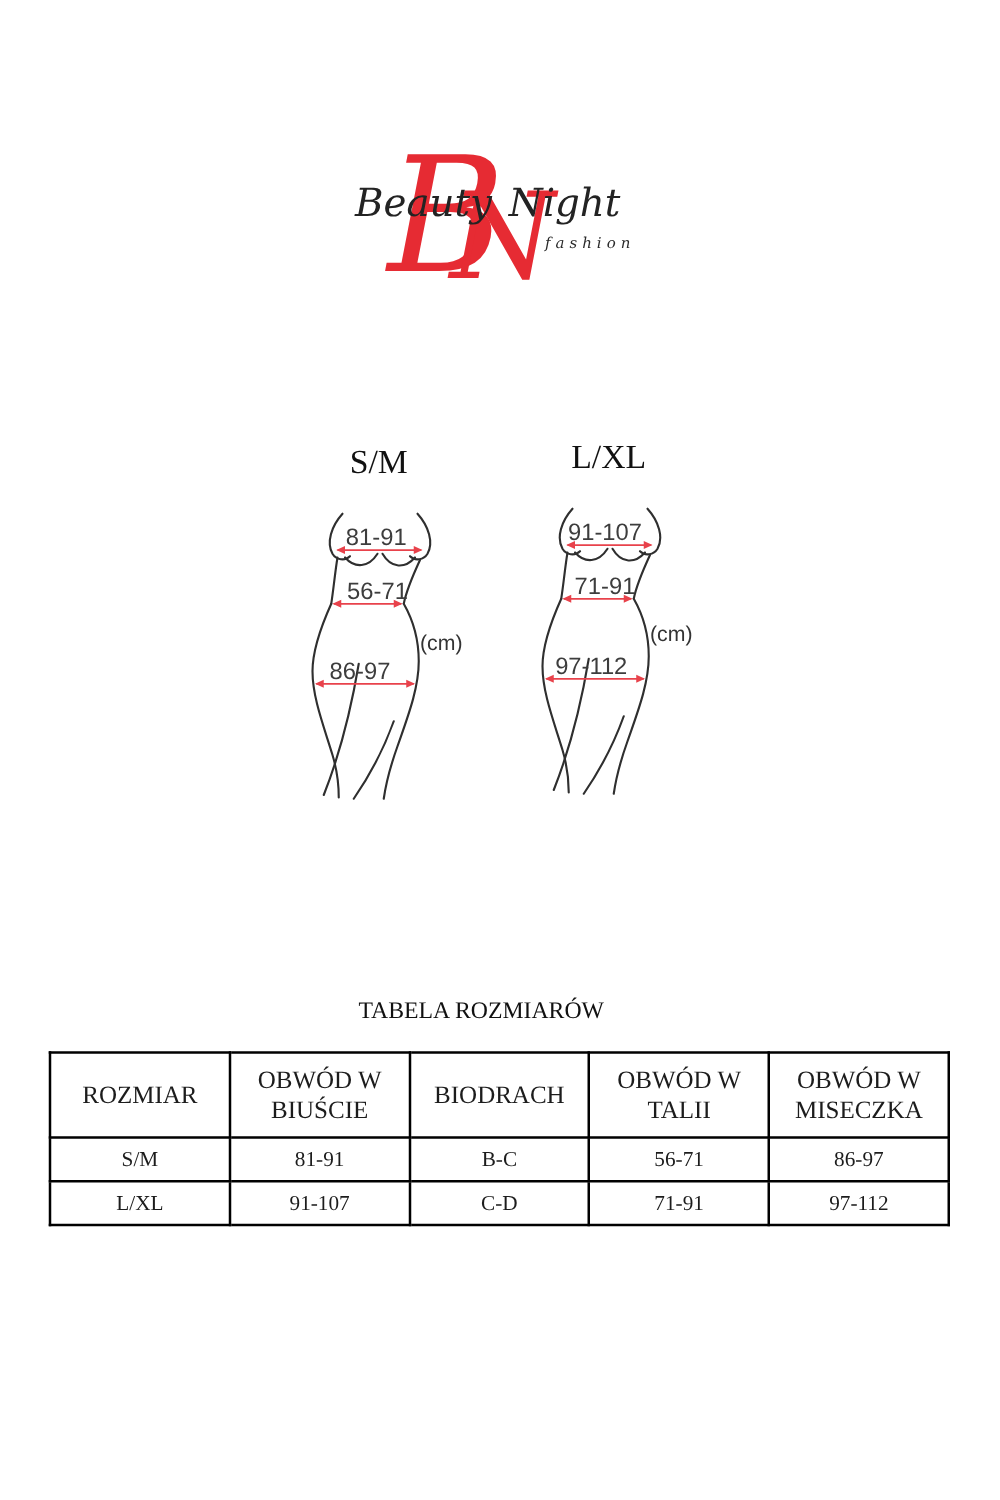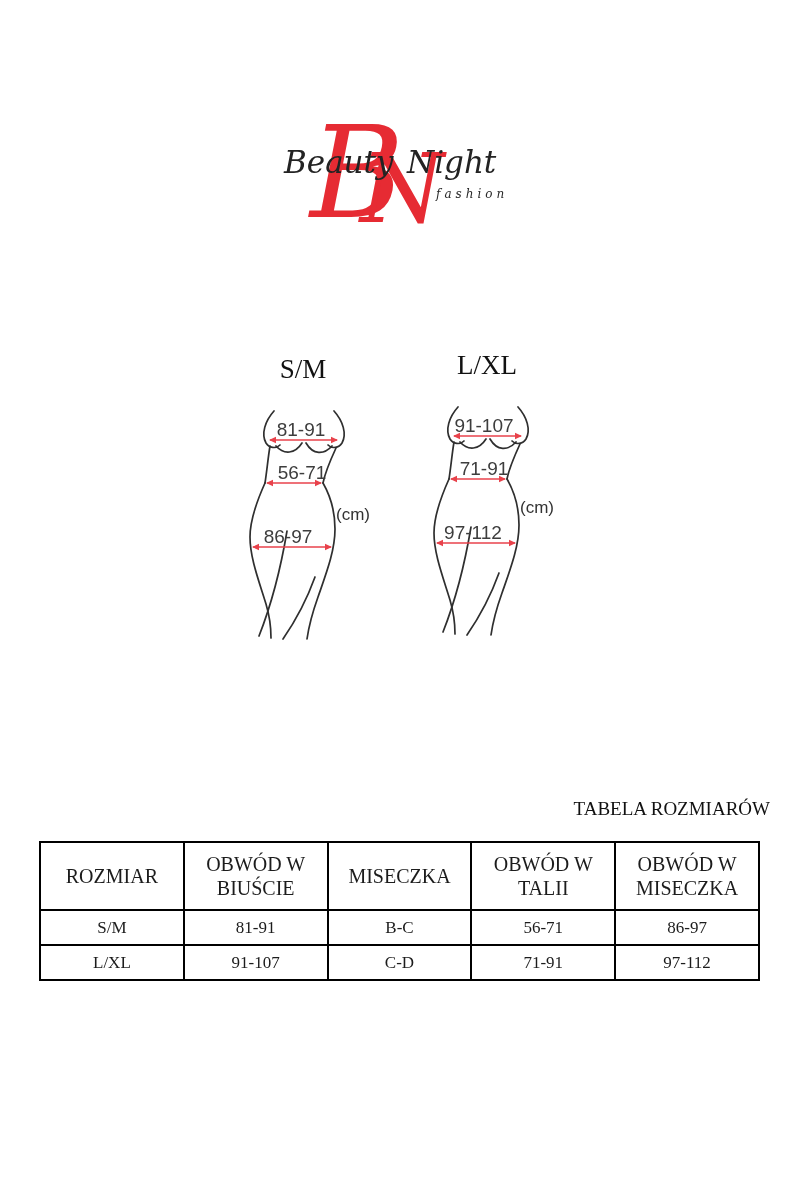--- a/index.html
+++ b/index.html
@@ -22,21 +22,21 @@
   }
   .figure-svg .body-stroke{fill:none;stroke:#2f2f2f;stroke-width:1.7;stroke-linecap:round;}
   .figure-svg .arrow-stroke{stroke:#e8424b;stroke-width:1.4;}
   .figure-svg .arrow-head{fill:#e8424b;stroke:none;}
   .figure-svg text{font-family:"Liberation Sans", sans-serif;fill:#3d3d3d;}
   .figure-svg .meas{font-size:19px;text-anchor:middle;}
   .figure-svg .unit{font-size:17px;text-anchor:start;fill:#333;}
 
   
   .table-title{
-    left:0;top:798px;width:770px;text-align:right;
+    left:0;top:798px;width:770px;text-align:center;
     font-size:19px;color:#111;
   }
   table.size-table{
     position:absolute;left:39px;top:841px;width:721px;
     border-collapse:collapse;table-layout:fixed;
   }
   table.size-table th, table.size-table td{
     border:2px solid #000;text-align:center;vertical-align:middle;
     font-weight:normal;padding:0 4px;
   }
@@ -126,21 +126,21 @@
   <text class="unit" x="106" y="172">(cm)</text>
 </svg>
 
 <div class="abs table-title">TABELA ROZMIARÓW</div>
 
 <table class="size-table">
   <thead>
     <tr>
       <th>ROZMIAR</th>
       <th>OBWÓD W BIUŚCIE</th>
-      <th>MISECZKA</th>
+      <th>BIODRACH</th>
       <th>OBWÓD W TALII</th>
       <th>OBWÓD W MISECZKA</th>
     </tr>
   </thead>
   <tbody>
     <tr>
       <td>S/M</td>
       <td>81-91</td>
       <td>B-C</td>
       <td>56-71</td>

